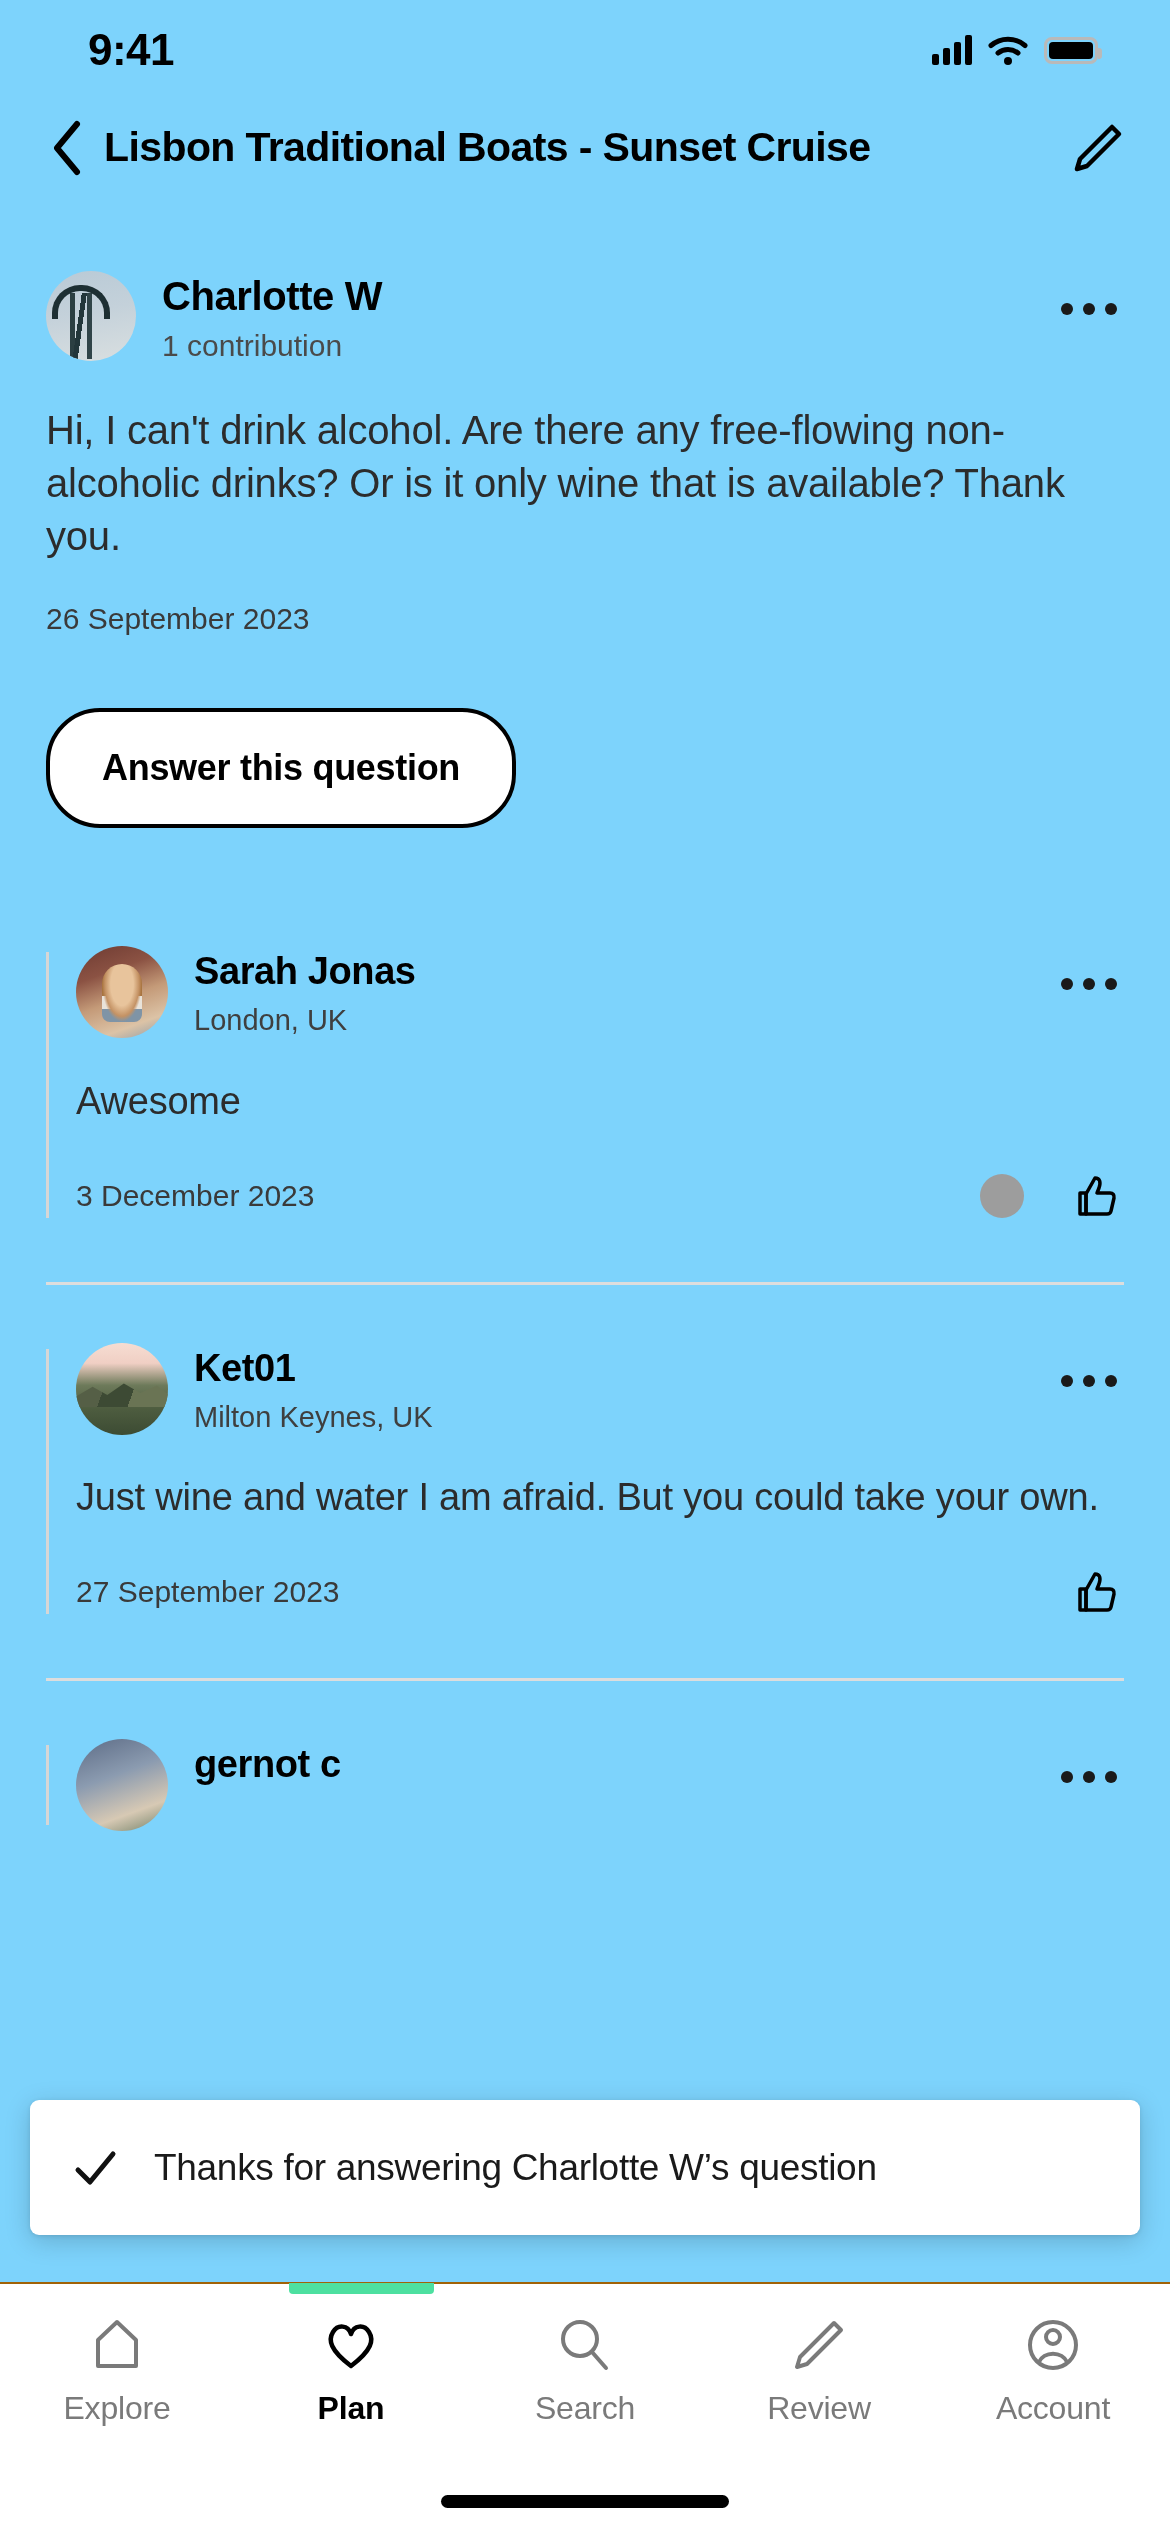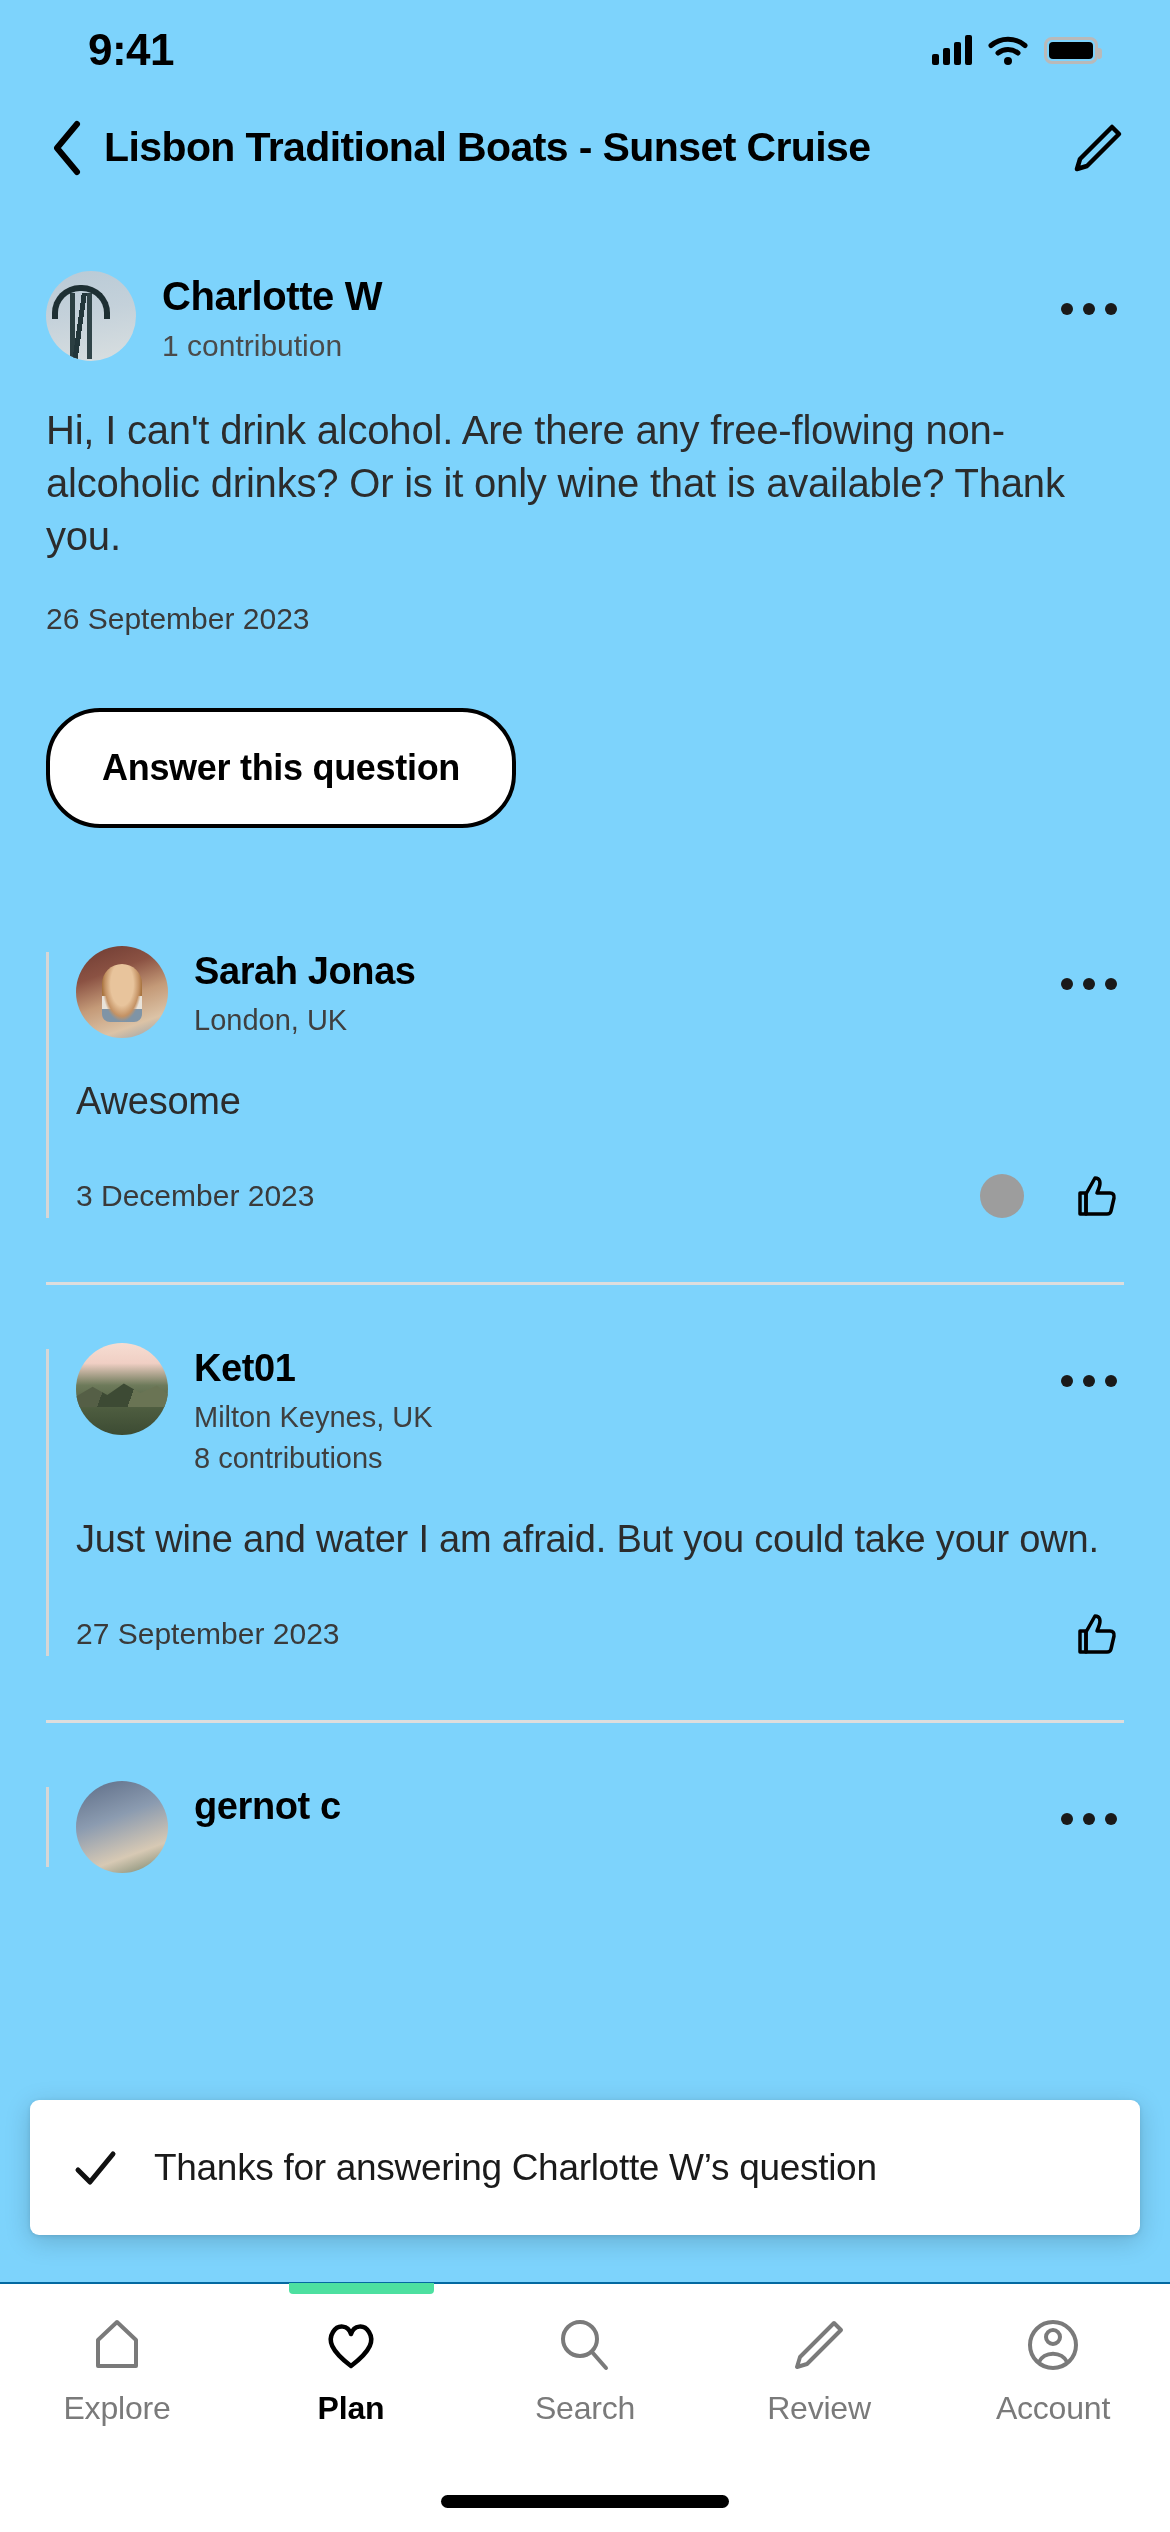--- a/index.html
+++ b/index.html
@@ -121,21 +121,21 @@
     position:absolute; left:30px; top:2100px; width:1110px; min-height:135px;
     background:#fff; border-radius:9px;
     box-shadow:0 6px 26px rgba(0,0,0,0.18), 0 1px 4px rgba(0,0,0,0.10);
     display:flex; align-items:center; padding:0 42px; z-index:30;
   }
   .toast-text { font-size:37px; color:#1a1a1a; margin-left:36px; letter-spacing:-0.3px; }
 
   
   .tabbar {
     position:absolute; left:0; bottom:0; width:1170px; height:250px;
-    background:#fff; border-top:2px solid #0369a1; z-index:40;
+    background:#fff; border-top:2px solid #a16207; z-index:40;
   }
   .tab-ind {
     position:absolute; top:-1px; left:289px; width:145px; height:11px;
     background:#4de0a0; border-radius:0 0 4px 4px;
   }
   .tabs { display:flex; height:168px; padding-top:30px; }
   .tab { flex:1; display:flex; flex-direction:column; align-items:center; gap:14px; }
   .tab .lbl { font-size:32px; color:#7a7a7a; letter-spacing:-0.2px; }
   .tab.active .lbl { color:#000; font-weight:700; }
   .home-ind {
@@ -235,21 +235,20 @@
     <div class="divider"></div>
 
     
     <div class="reply" style="margin-top:58px;">
       <div class="reply-inner">
         <div class="r-head">
           <div class="avatar small av-ket"></div>
           <div class="r-meta">
             <div class="r-name">Ket01</div>
             <div class="r-sub">Milton Keynes, UK</div>
-            <div class="r-sub" style="margin-top:4px;">8 contributions</div>
           </div>
           <div class="dots">
               <b></b>
               <b></b>
               <b></b>
             </div>
         </div>
         <div class="r-body">Just wine and water I am afraid. But you could take your own.</div>
         <div class="r-foot">
           <div class="r-date">27 September 2023</div>

